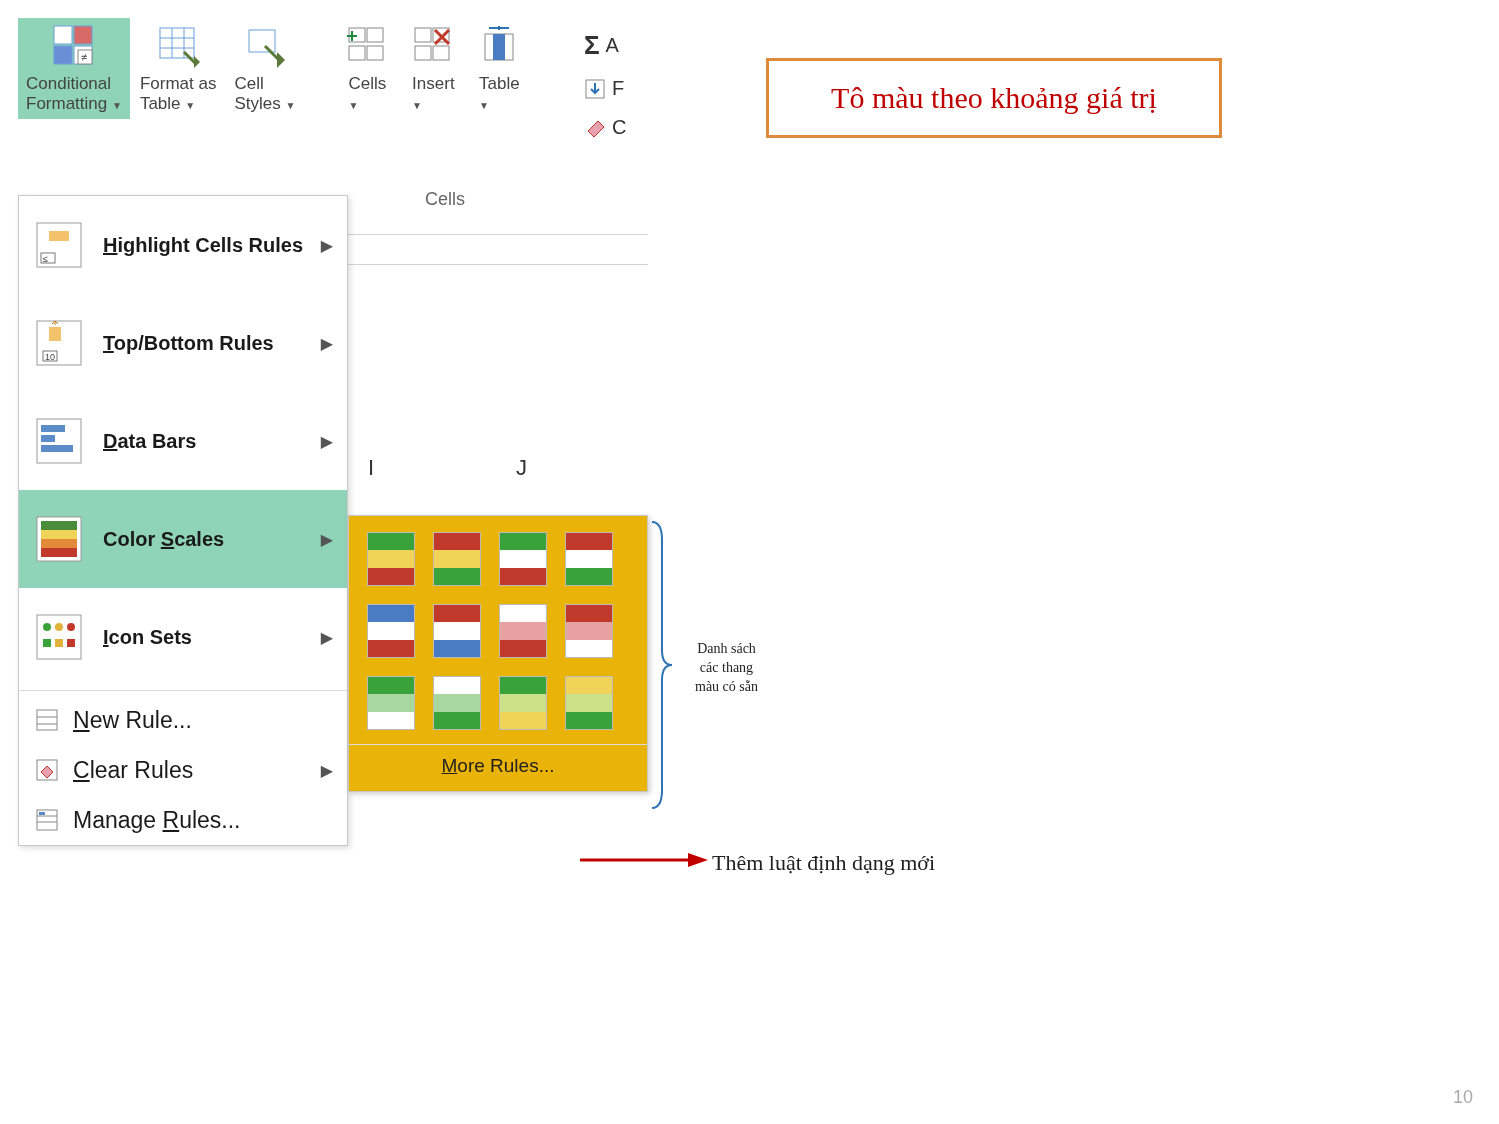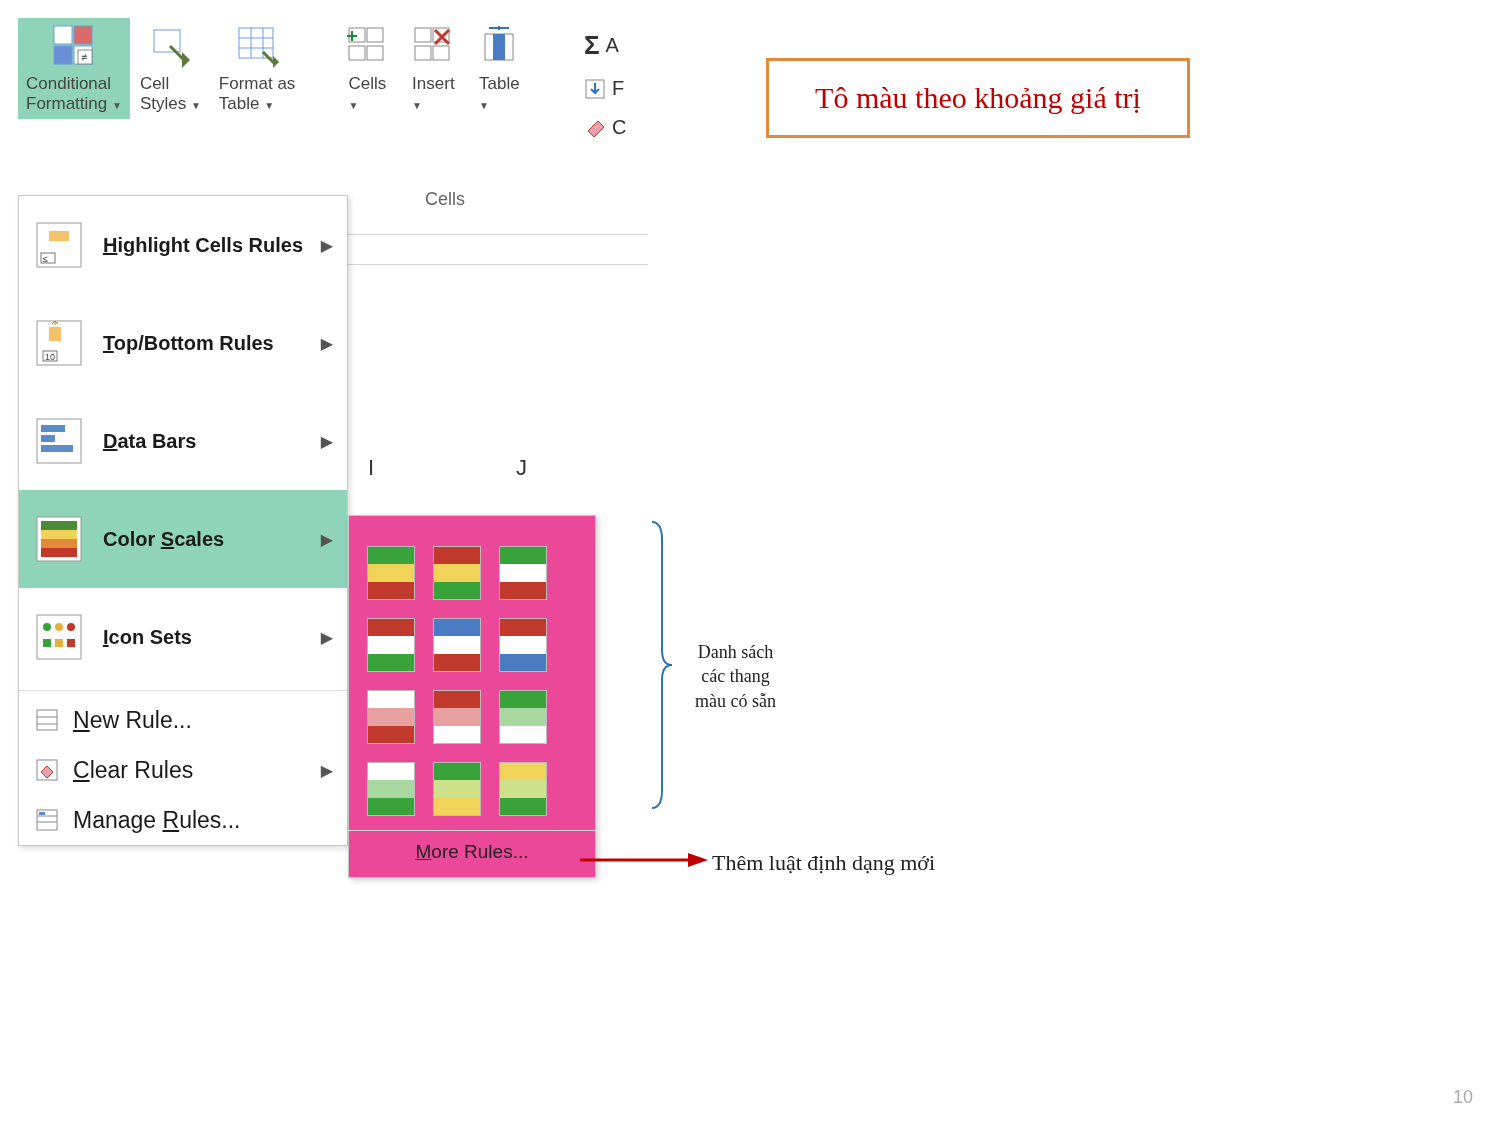--- a/index.html
+++ b/index.html
@@ -44,40 +44,40 @@
   .mrow.selected { background:#8fd3b8; }
   .mrow .mico { width:52px; height:52px; margin-right:18px; display:flex; align-items:center; justify-content:center; }
   .mrow.short .mico { width:28px; height:28px; margin-right:12px; }
   .mtext { font-size:20px; font-weight:bold; color:#1a1a1a; }
   .mrow.short .mtext { font-weight:normal; font-size:23px; }
   .u { text-decoration:underline; }
   .arrow { position:absolute; right:14px; color:#555; font-size:16px;}
   .divider { height:1px; background:#dcdcdc; margin:4px 0;}
   .submenu {
     position:absolute; top:515px; left:348px;
-    width:248px; background:#ec4899; border:1px solid #c8c8c8;
+    width:300px; background:#eab308; border:1px solid #c8c8c8;
     box-shadow:2px 2px 6px rgba(0,0,0,.2);
-    padding:22px 0 6px;
+    padding:8px 0 6px;
   }
   .scgrid { display:flex; flex-wrap:wrap; gap:18px; padding:8px 18px 14px;}
   .sc-swatch { width:48px; height:54px; border:1px solid #bbb; display:flex; flex-direction:column;}
   .sc-swatch span { flex:1; }
   .more {
     text-align:center; padding:10px 0 8px; border-top:1px solid #dcdcdc;
     font-size:19px; color:#222;
   }
   .collabel { position:absolute; top:455px; font-size:22px; color:#333;}
   .bracket {
     position:absolute; top:520px; left:650px; width:24px; height:290px;
   }
-  .note1 { position:absolute; top:640px; left:695px; font-size:18px; text-align:center; color:#222; line-height:1.35; font-family: 'Times New Roman', serif;}
+  .note1 { position:absolute; top:640px; left:695px; font-size:14px; text-align:center; color:#222; line-height:1.35; font-family: 'Times New Roman', serif;}
   .note2 { position:absolute; top:840px; left:712px; font-size:22px; color:#222; font-family: 'Times New Roman', serif; margin-top: 10px;}
   .redarrow { position:absolute; top:850px; left:580px; }
   .callout {
-    position:absolute; top:58px; left:766px; width:424px;
+    position:absolute; top:58px; left:766px; width:456px;
     border:3px solid #e08b3c; padding:20px 22px; text-align:center;
     font-family: 'Times New Roman', serif; font-size:30px; color:#c00000;
   }
   .pagenum { position:absolute; bottom:16px; right:26px; color:#aaa; font-size:18px;}
   .hdrline { position:absolute; height:1px; background:#d3d3d3; }
   svg { display:block; }
 </style>
 </head>
 <body>
 
@@ -88,47 +88,47 @@
           <rect x="2" y="2" width="18" height="18" fill="#fff" stroke="#6aa0d8"></rect>
           <rect x="22" y="2" width="18" height="18" fill="#d86a6a" stroke="#6aa0d8"></rect>
           <rect x="2" y="22" width="18" height="18" fill="#6a8fd8" stroke="#6aa0d8"></rect>
           <rect x="22" y="22" width="18" height="18" fill="#fff" stroke="#6aa0d8"></rect>
           <rect x="26" y="26" width="14" height="14" fill="#fff" stroke="#888"></rect>
           <text x="29" y="37" font-size="11" fill="#444">≠</text>
         </svg>
     </div>
     <div class="lbl"><span style="white-space:pre-line">Conditional
 Formatting</span> <span class="drop">▼</span></div>
-  </div>
-  <div class="rbtn">
-    <div class="ico">
-      <svg width="44" height="44">
-          <rect x="6" y="6" width="26" height="22" fill="#fff" stroke="#6aa0d8"></rect>
-          <path d="M22 22 L36 36" stroke="#5b7a3a" stroke-width="3"></path>
-          <path d="M34 28 L42 36 L34 44 Z" fill="#5b7a3a"></path>
-        </svg>
-    </div>
-    <div class="lbl"><span style="white-space:pre-line">Cell
-Styles</span> <span class="drop">▼</span></div>
   </div>
   <div class="rbtn">
     <div class="ico">
       <svg width="44" height="44">
           <rect x="4" y="4" width="34" height="30" fill="#fff" stroke="#6aa0d8"></rect>
           <line x1="4" y1="14" x2="38" y2="14" stroke="#6aa0d8"></line>
           <line x1="4" y1="24" x2="38" y2="24" stroke="#6aa0d8"></line>
           <line x1="16" y1="4" x2="16" y2="34" stroke="#6aa0d8"></line>
           <line x1="28" y1="4" x2="28" y2="34" stroke="#6aa0d8"></line>
           <path d="M28 28 L40 40" stroke="#5b7a3a" stroke-width="3"></path>
           <path d="M38 32 L44 38 L38 44 Z" fill="#5b7a3a"></path>
         </svg>
     </div>
     <div class="lbl"><span style="white-space:pre-line">Format as
 Table</span> <span class="drop">▼</span></div>
   </div>
+  <div class="rbtn">
+    <div class="ico">
+      <svg width="44" height="44">
+          <rect x="6" y="6" width="26" height="22" fill="#fff" stroke="#6aa0d8"></rect>
+          <path d="M22 22 L36 36" stroke="#5b7a3a" stroke-width="3"></path>
+          <path d="M34 28 L42 36 L34 44 Z" fill="#5b7a3a"></path>
+        </svg>
+    </div>
+    <div class="lbl"><span style="white-space:pre-line">Cell
+Styles</span> <span class="drop">▼</span></div>
+  </div>
   <div style="width:30px"></div>
   <div class="rbtn">
     <div class="ico">
       <svg width="44" height="44">
           <rect x="4" y="4" width="16" height="14" fill="#fff" stroke="#888"></rect>
           <rect x="22" y="4" width="16" height="14" fill="#fff" stroke="#888"></rect>
           <rect x="4" y="22" width="16" height="14" fill="#fff" stroke="#888"></rect>
           <rect x="22" y="22" width="16" height="14" fill="#fff" stroke="#888"></rect>
           <path d="M2 12 L12 12 M7 7 L7 17" stroke="#1b8a3a" stroke-width="2"></path>
         </svg>

